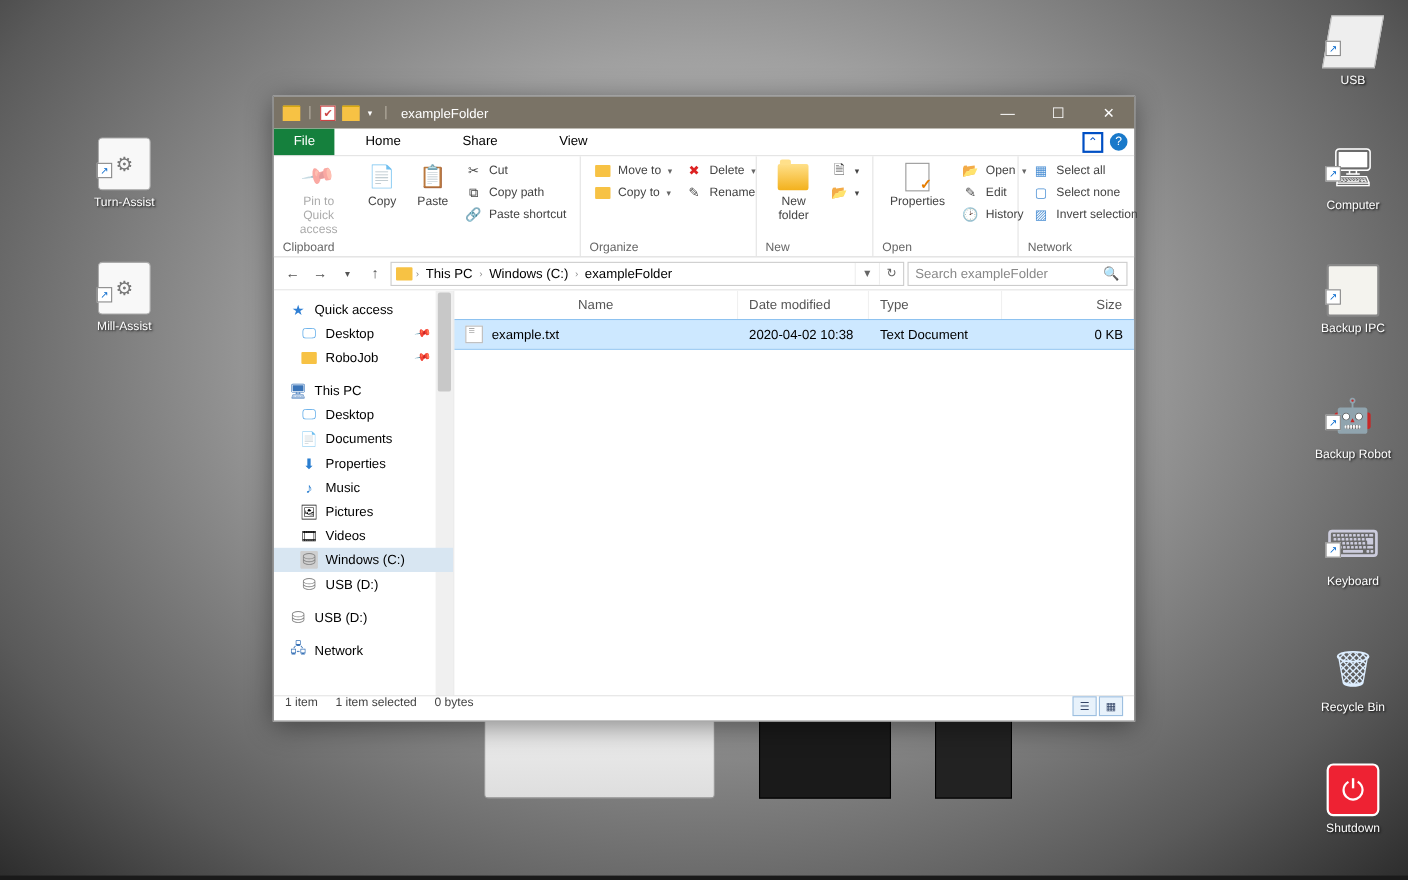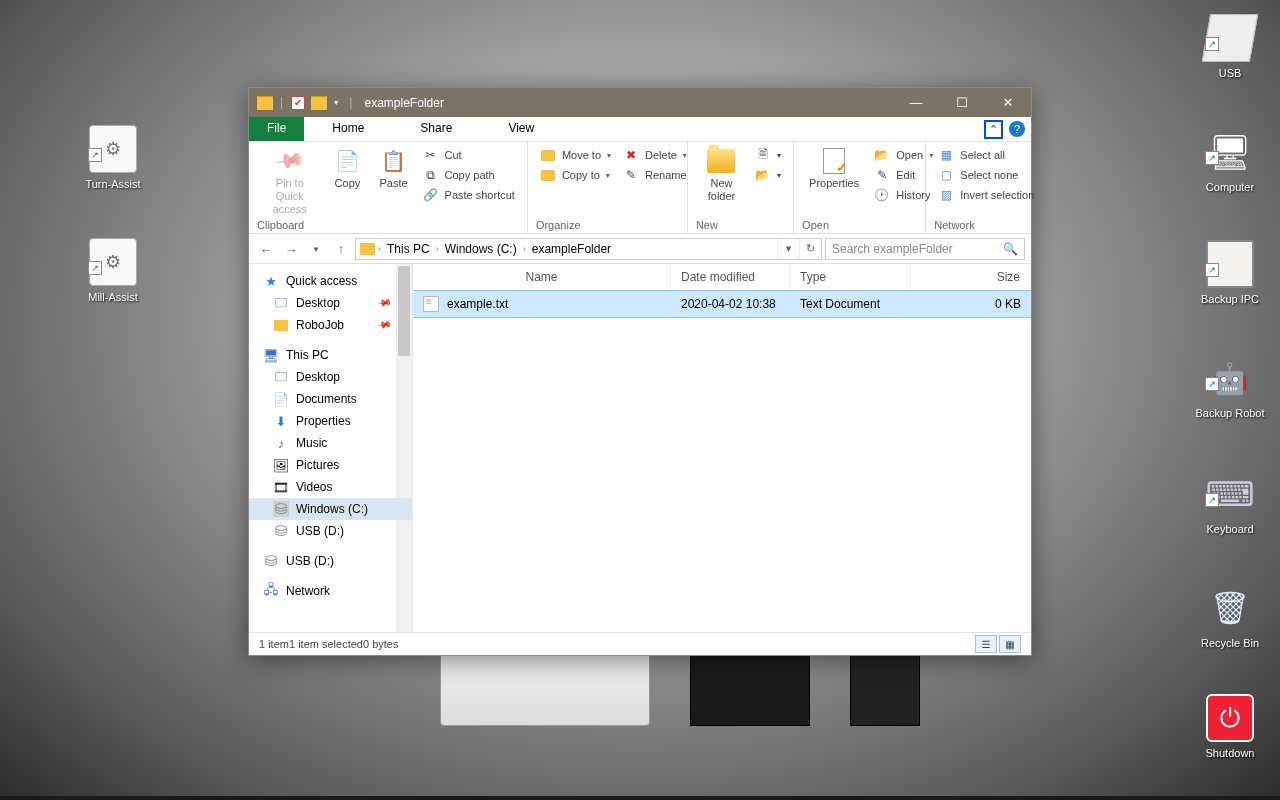--- a/index.html
+++ b/index.html
@@ -97,21 +97,21 @@
 .fhead { display:flex; border-bottom:1px solid #e8e8e8; color:#555; }
 .fhead div { padding:6px 10px; border-right:1px solid #f0f0f0;}
 .col-n{flex:0 0 258px;text-align:center;} .col-d{flex:0 0 119px;} .col-t{flex:0 0 121px;} .col-s{flex:1; text-align:right; padding-right:24px;}
 .frow { display:flex; align-items:center; }
 .frow.sel { background:#cde8ff; outline:1px solid #8dc2f0; }
 .frow div{ padding:5px 10px; }
 .frow .col-n{ display:flex; align-items:center; gap:8px;}
 .ficon{ width:16px;height:16px;border:1px solid #bbb; background:#fff; position:relative;}
 .ficon::after{content:"≡"; position:absolute; left:2px; top:-1px; font-size:10px; color:#aaa;}
 
-.statusbar { height:23px; border-top:1px solid #e3e3e3; display:flex; align-items:center; padding:0 10px; font-size:11px; color:#444; }
+.statusbar { height:23px; border-top:1px solid #e3e3e3; display:flex; align-items:flex-start; padding:0 10px; font-size:11px; color:#444; gap:16px;}
 .statusbar .viewbtns { margin-left:auto; display:flex; gap:2px;}
 .vbtn{ width:22px;height:18px;border:1px solid #9dbfe0; background:#e8f2fb; display:flex;align-items:center;justify-content:center; font-size:10px; color:#346; cursor:pointer;}
 
 
 .machine-bg { position:absolute; bottom:74px; left:440px; width:560px; height:130px; display:flex; gap:40px; align-items:flex-end; z-index:-1;}
 .mbox { background:linear-gradient(#f6f6f6,#dedede); border:1px solid #999; }
 .m1{width:210px;height:110px;border-radius:4px;} .m2{width:120px;height:100px;background:#1a1a1a;border-color:#000;} .m3{width:70px;height:90px;background:#222;border-color:#000;}
 </style>
 </head>
 <body>

